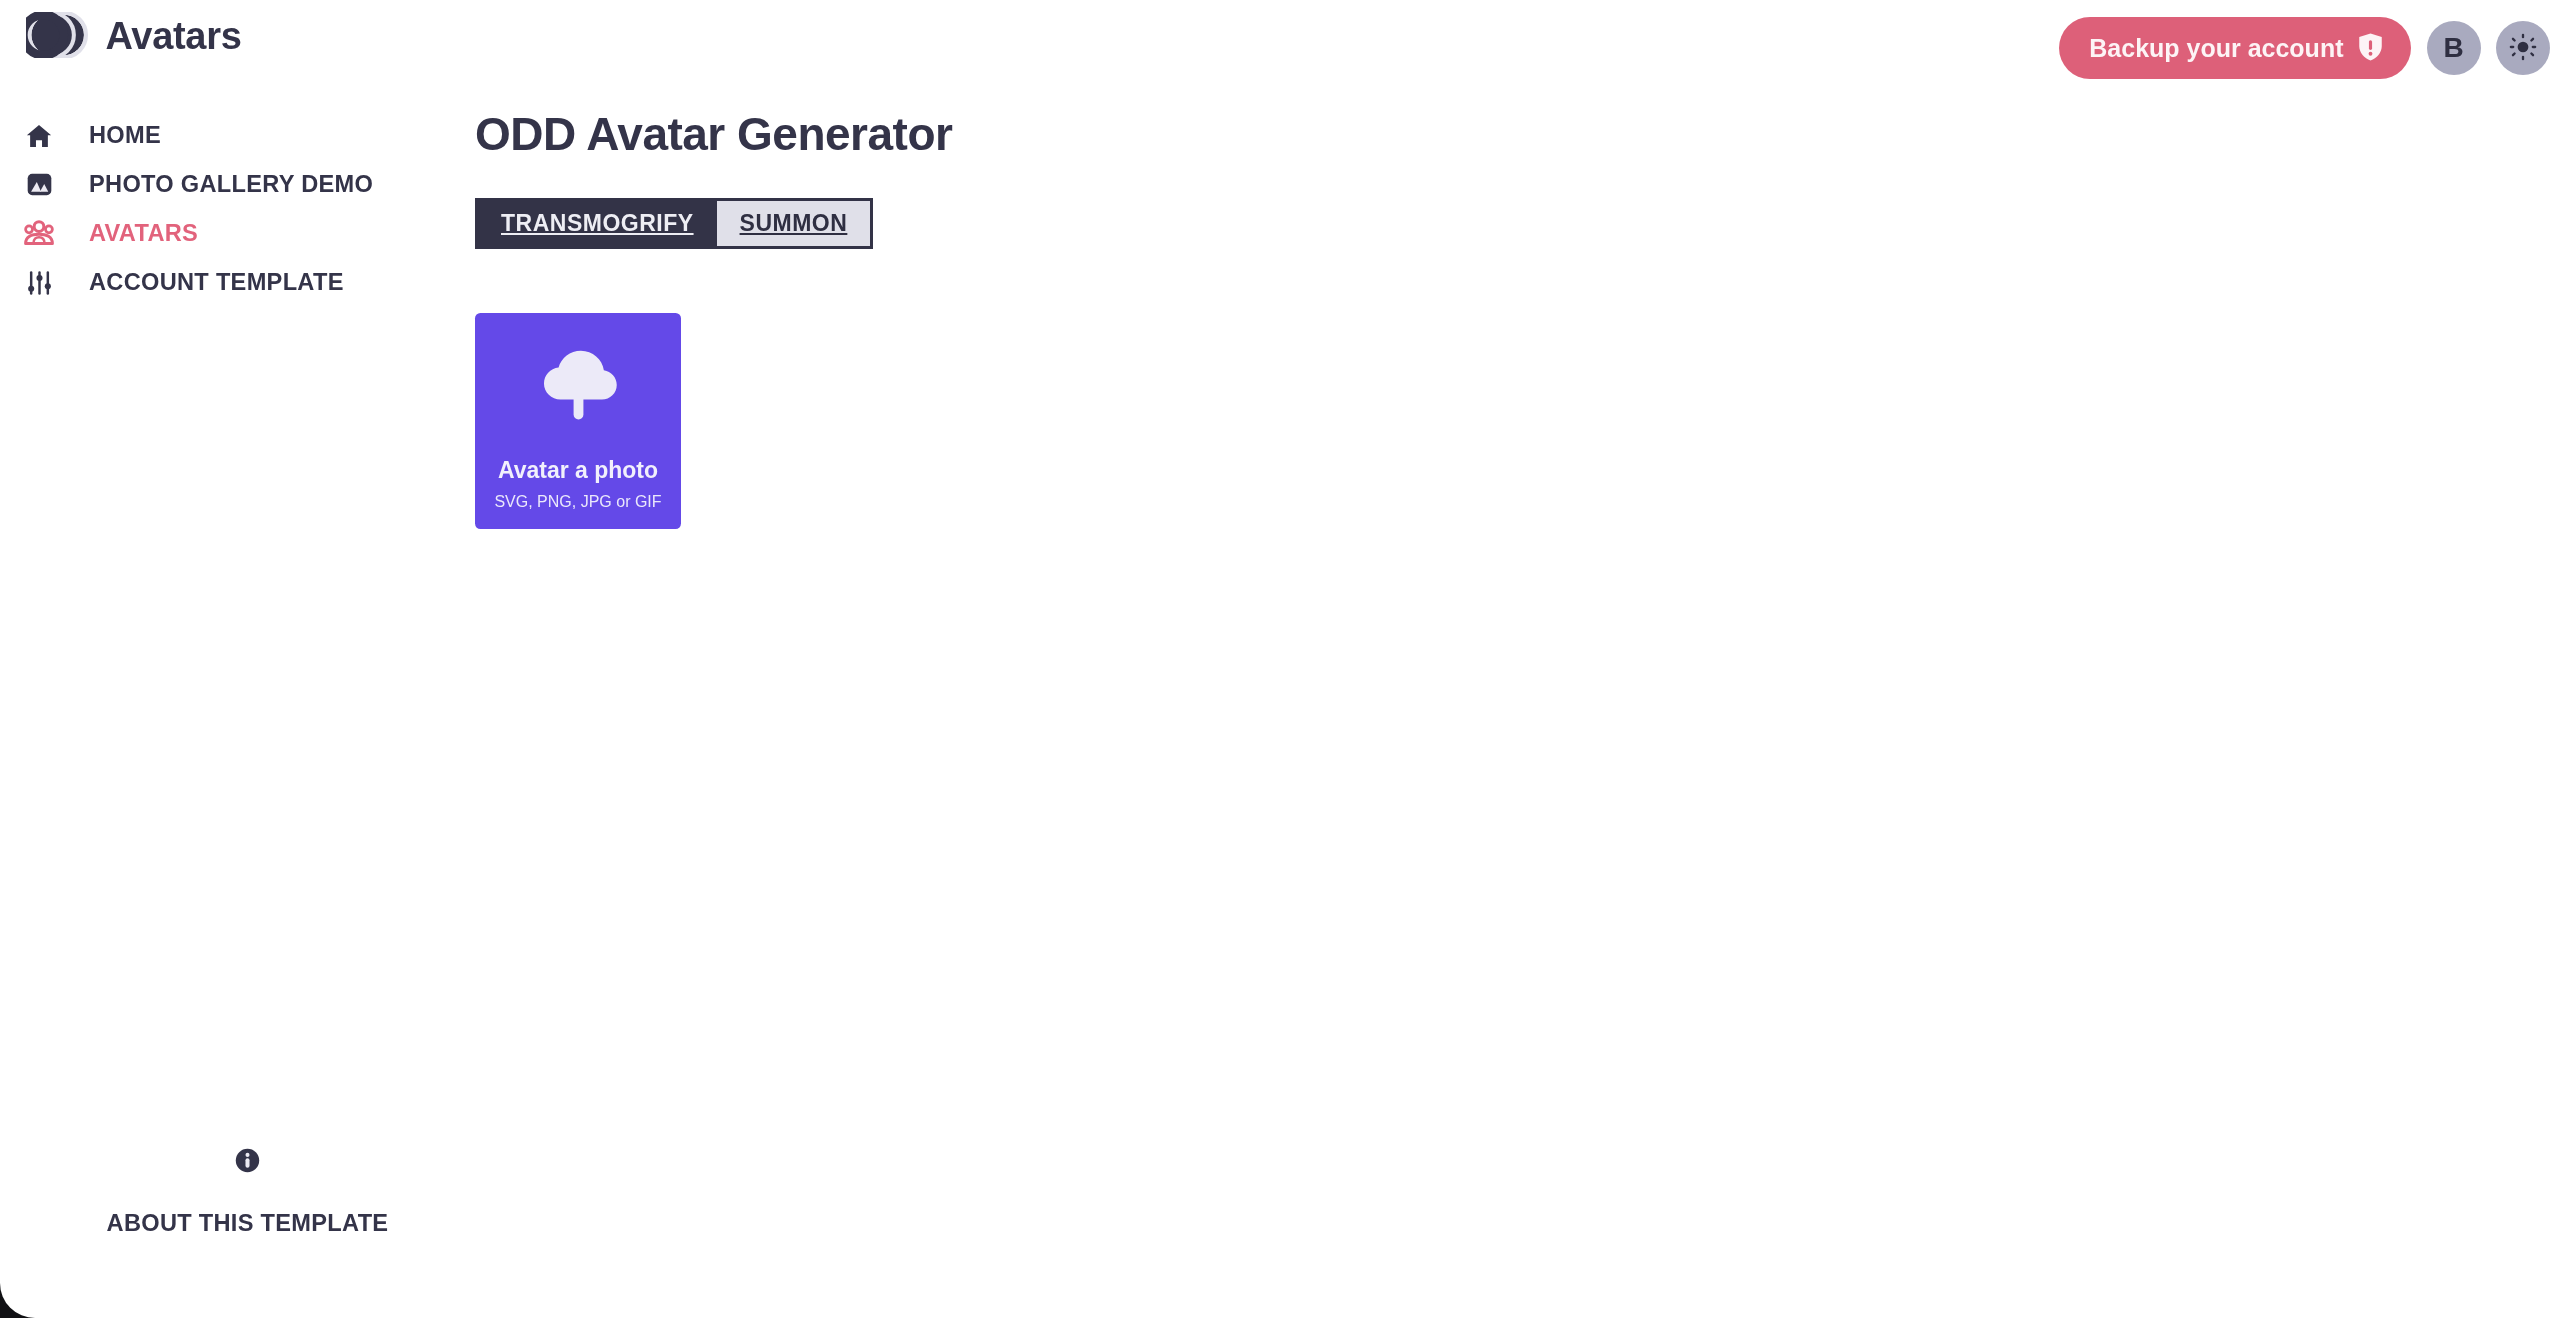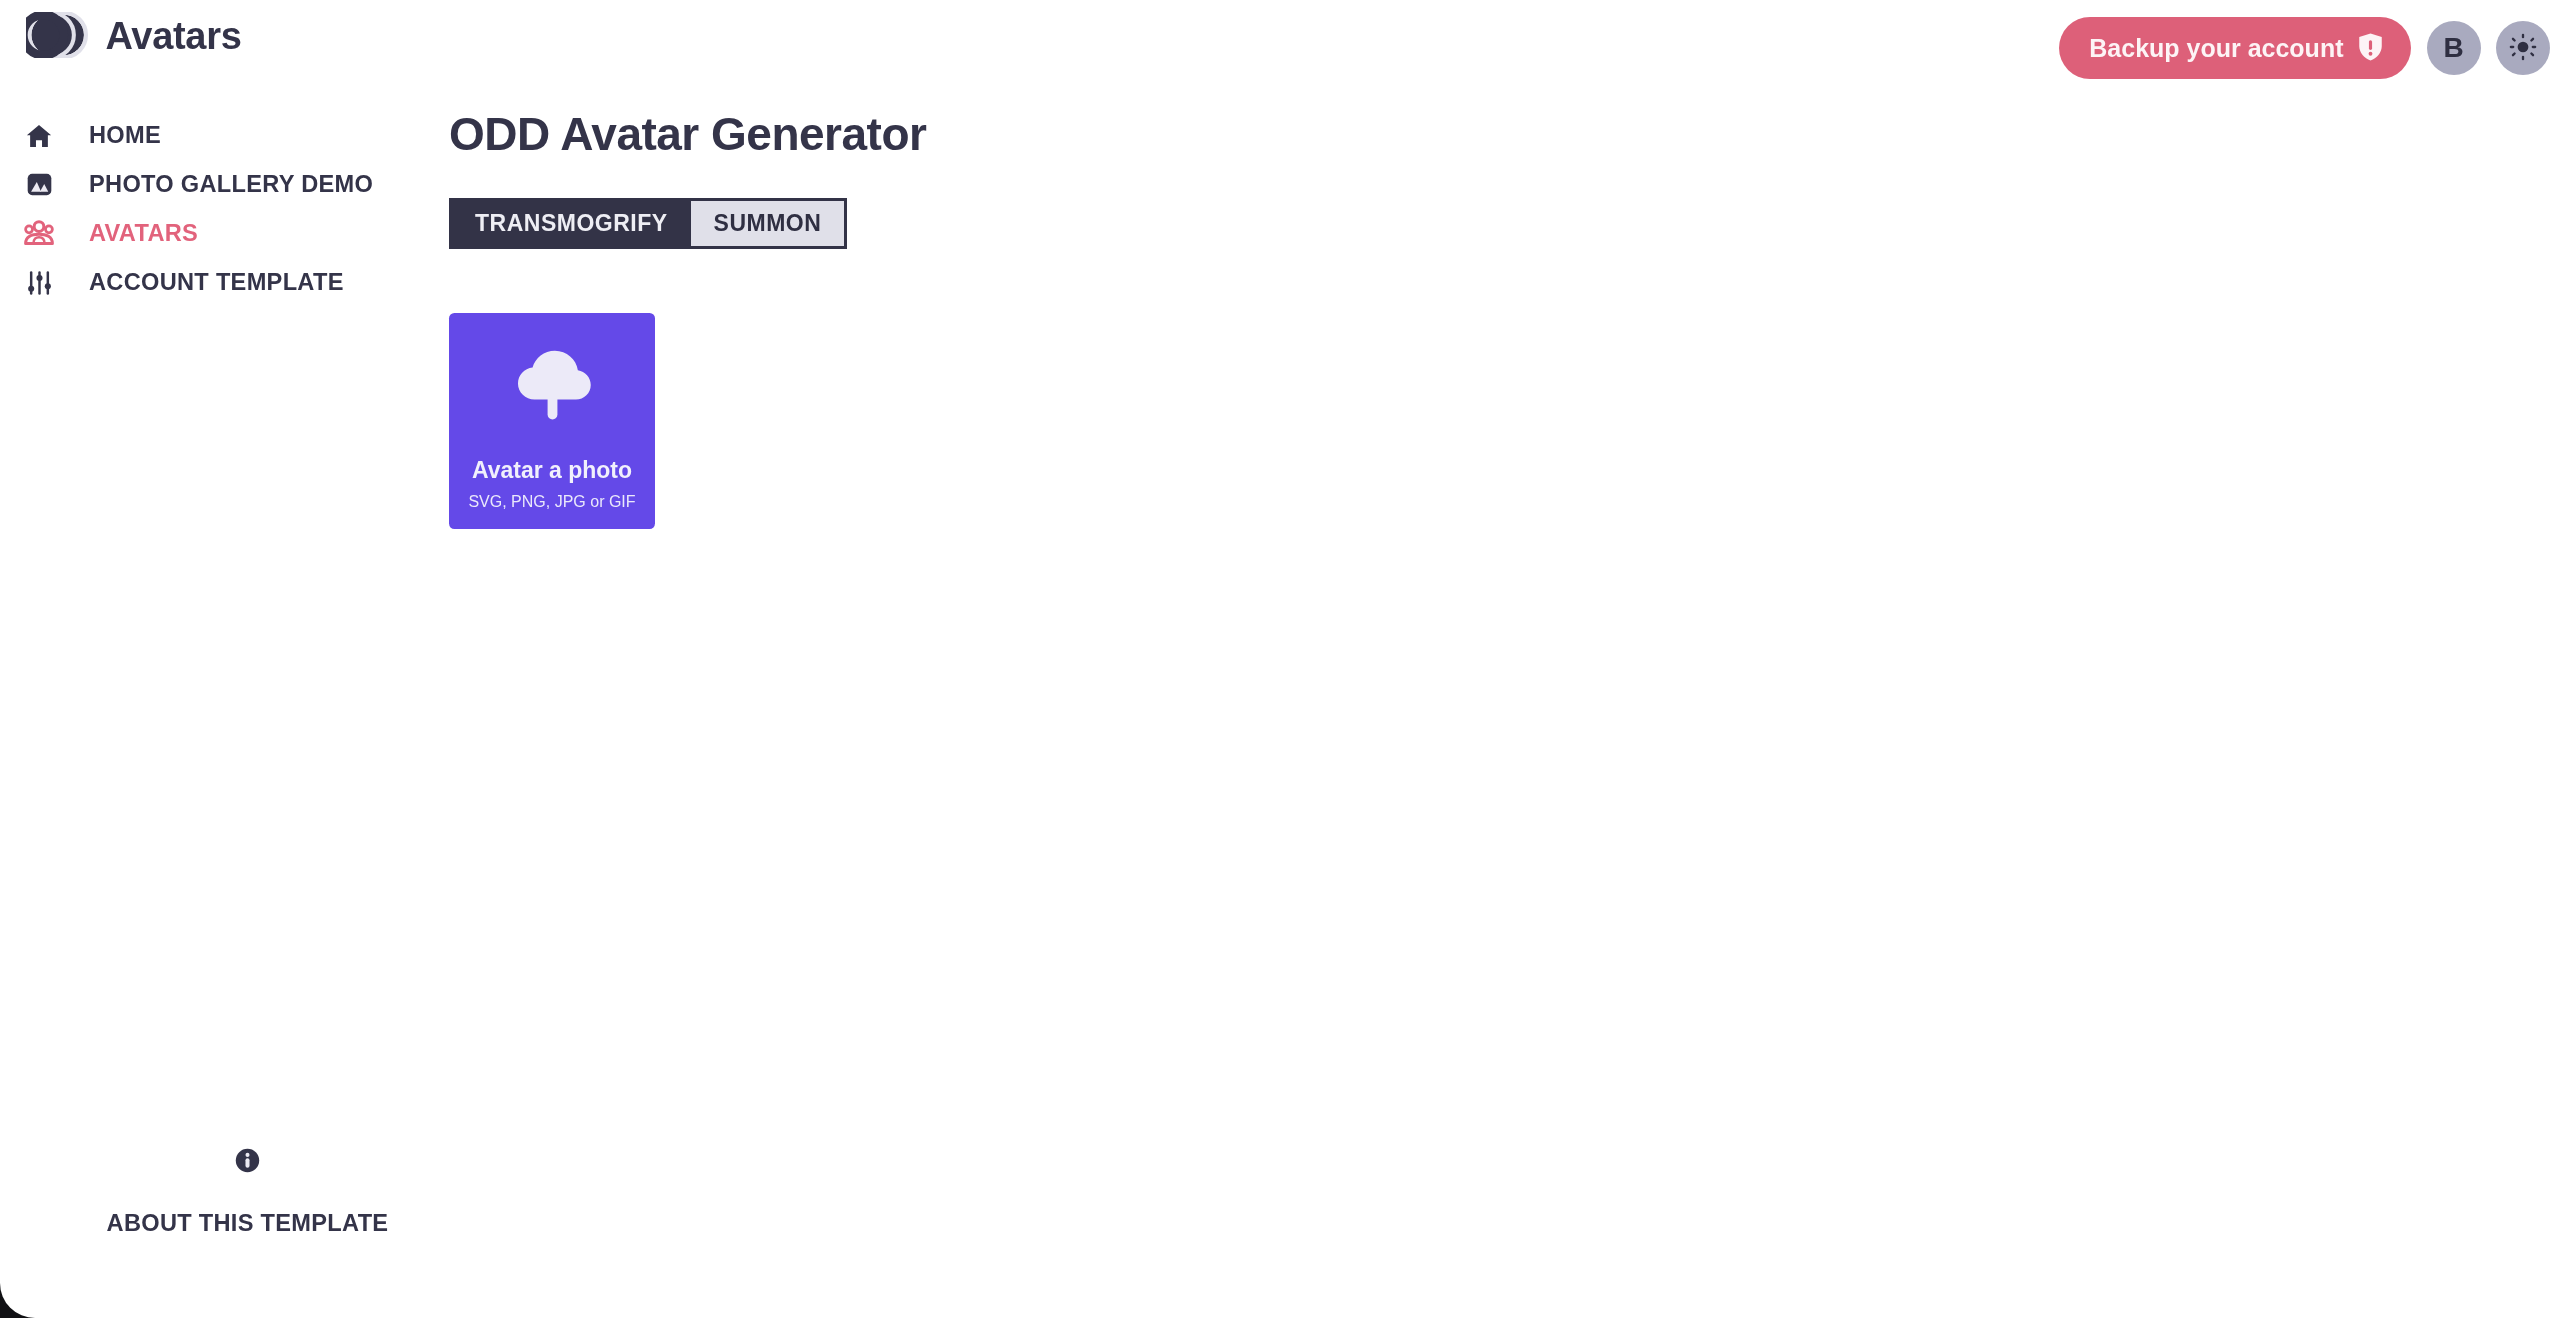--- a/index.html
+++ b/index.html
@@ -129,21 +129,21 @@
     position: absolute;
     left: 0;
     bottom: 0;
     width: 473px;
   }
   #sidebar-footer .nav-item { height: 49px; flex-direction: column; }
 
   
   #main {
     position: absolute;
-    left: 449px;
+    left: 475px;
     top: 111px;
     right: 0;
   }
   #page-title {
     font-size: 46px;
     font-weight: bold;
     color: #343449;
     letter-spacing: -0.5px;
     margin: 0;
     line-height: 1;
@@ -159,20 +159,21 @@
     height: 45px;
     display: flex;
     align-items: center;
     justify-content: center;
     padding: 0 23px;
     font-size: 23px;
     font-weight: bold;
     letter-spacing: 0.5px;
     cursor: pointer;
     white-space: nowrap;
+    text-decoration: underline;
   }
   .tab.active { background: #333347; color: #eeeef4; }
   .tab.inactive { background: #e0e0e9; color: #2f2f42; }
 
   #upload-card {
     margin-top: 64px;
     width: 206px;
     height: 216px;
     background: #6449e8;
     border-radius: 5.4px;

